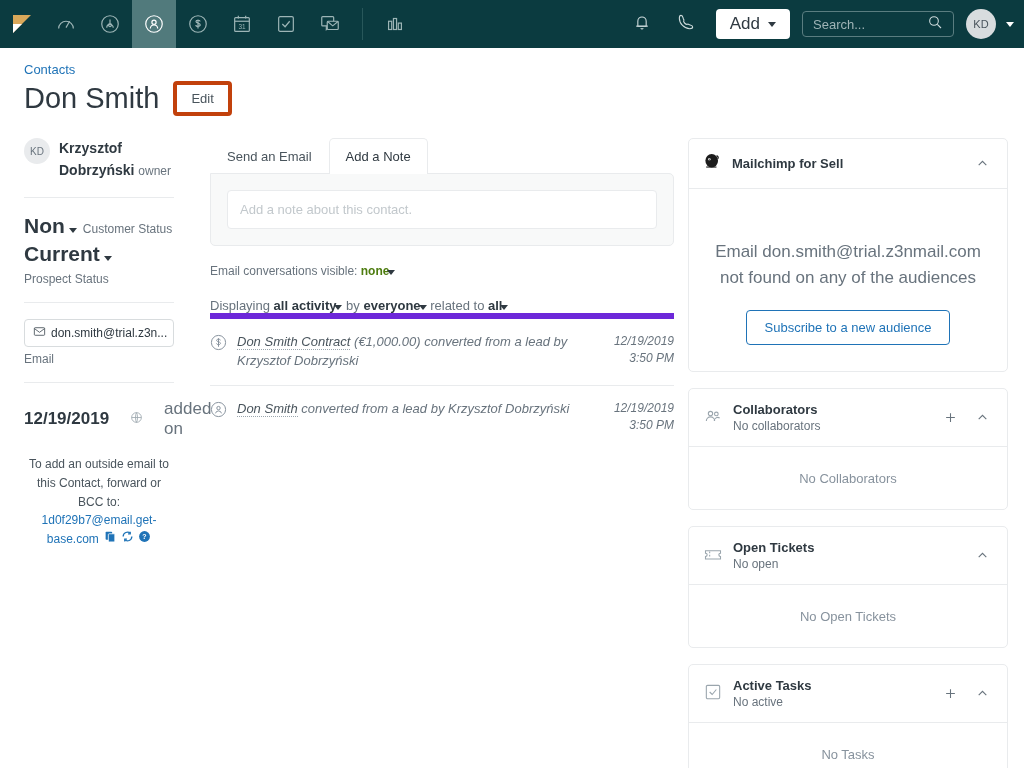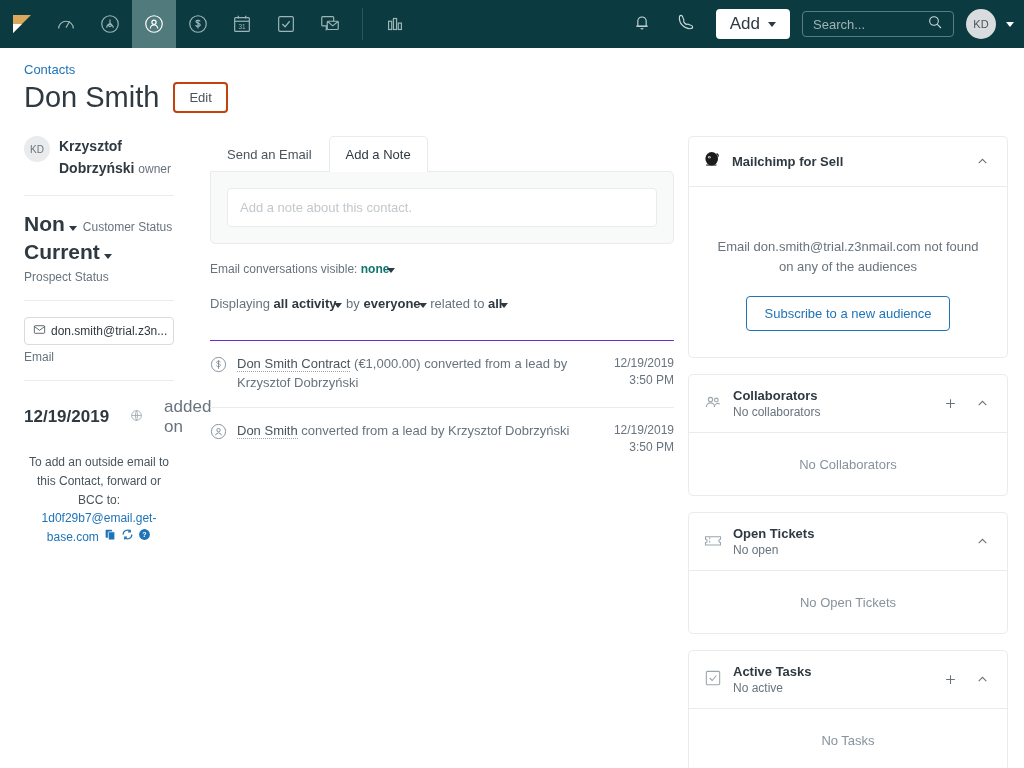--- a/index.html
+++ b/index.html
@@ -60,21 +60,21 @@
     margin-left: 12px; cursor: pointer;
   }
   .nav-caret { margin-left: 10px; color: #fff; cursor: pointer; }
 
   
   .page-head { padding: 14px 0 0 24px; }
   .breadcrumb { color: #1f73b7; font-size: 13px; cursor: pointer; }
   .title-row { display: flex; align-items: center; gap: 14px; margin-top: 4px; }
   .page-title { font-size: 29px; font-weight: 400; color: #2f3941; }
   .edit-btn {
-    background: #fff; border: 2px solid #c2410c; border-radius: 4px;
+    background: #fff; border: 4px solid #c2410c; border-radius: 4px;
     font-size: 13px; color: #49545c; padding: 6px 14px; cursor: pointer;
     font-family: "Liberation Sans", sans-serif;
   }
 
   
   .layout { display: flex; padding-left: 24px; margin-top: 22px; }
   .left-col { width: 150px; flex: none; }
   .center-col { width: 500px; flex: none; padding-left: 36px; }
   .right-col { width: 334px; flex: none; padding-left: 14px; }
 
@@ -116,44 +116,44 @@
   .tab.active { background: #fff; border-color: #e9ebed; color: #2f3941; }
   .note-card {
     background: #f8f9f9; border: 1px solid #e9ebed; border-radius: 0 5px 5px 5px;
     padding: 16px; margin-top: -1px;
   }
   .note-input {
     background: #fff; border: 1px solid #e9ebed; border-radius: 4px;
     padding: 11px 12px; font-size: 13px; color: #c2c8cc; cursor: text;
   }
   .conv-line { font-size: 12px; color: #68737d; margin-top: 18px; }
-  .conv-line b { color: #0f766e; }
+  .conv-line b { color: #4d7c0f; }
   .filter-line { font-size: 13px; color: #68737d; margin-top: 20px; }
   .filter-line b { color: #2f3941; cursor: pointer; }
-  .feed { margin-top: 29px; border-top: 1px solid #6d28d9; }
+  .feed { margin-top: 0; border-top: 6px solid #6d28d9; font-style: italic; }
   .feed-item {
     display: flex; align-items: flex-start; gap: 10px;
     padding: 14px 0; border-bottom: 1px solid #e9ebed;
   }
   .feed-icon { flex: none; margin-top: 1px; }
   .feed-body { flex: 1; font-size: 13px; color: #68737d; line-height: 1.45; }
   .feed-link { color: #49545c; border-bottom: 1px dotted #9aa5ad; cursor: pointer; }
   .feed-time { flex: none; width: 86px; text-align: right; font-size: 12px; color: #68737d; line-height: 1.45; }
 
   
   .card { border: 1px solid #e9ebed; border-radius: 5px; background: #fff; margin-bottom: 16px; }
   .card-head { display: flex; align-items: center; gap: 10px; padding: 13px 14px; }
   .card-head-txt { flex: 1; }
   .card-title { font-size: 13px; font-weight: bold; color: #2f3941; }
   .card-sub { font-size: 12px; color: #68737d; margin-top: 2px; }
   .card-act { color: #68737d; cursor: pointer; padding: 0 4px; display: flex; align-items: center; }
   .card-body { border-top: 1px solid #e9ebed; padding: 22px 14px; text-align: center; }
   .empty-txt { font-size: 13px; color: #87929d; }
   .mc-body { border-top: 1px solid #e9ebed; padding: 50px 20px 26px; text-align: center; }
-  .mc-msg { font-size: 13px; color: #68737d; line-height: 1.5; }
+  .mc-msg { font-size: 17px; color: #68737d; line-height: 1.5; }
   .mc-btn {
     margin-top: 20px; background: #fff; border: 1px solid #1f73b7; color: #1f73b7;
     border-radius: 4px; padding: 9px 18px; font-size: 13px; cursor: pointer;
     font-family: "Liberation Sans", sans-serif;
   }
 </style>
 </head>
 <body>
 
 <div class="navbar">

